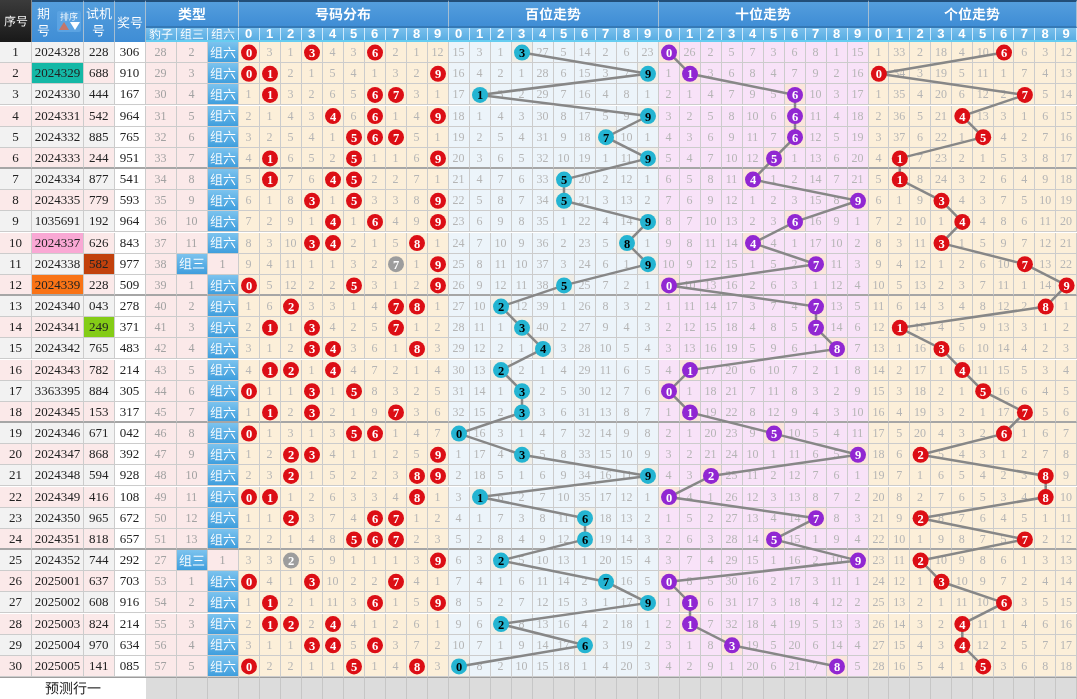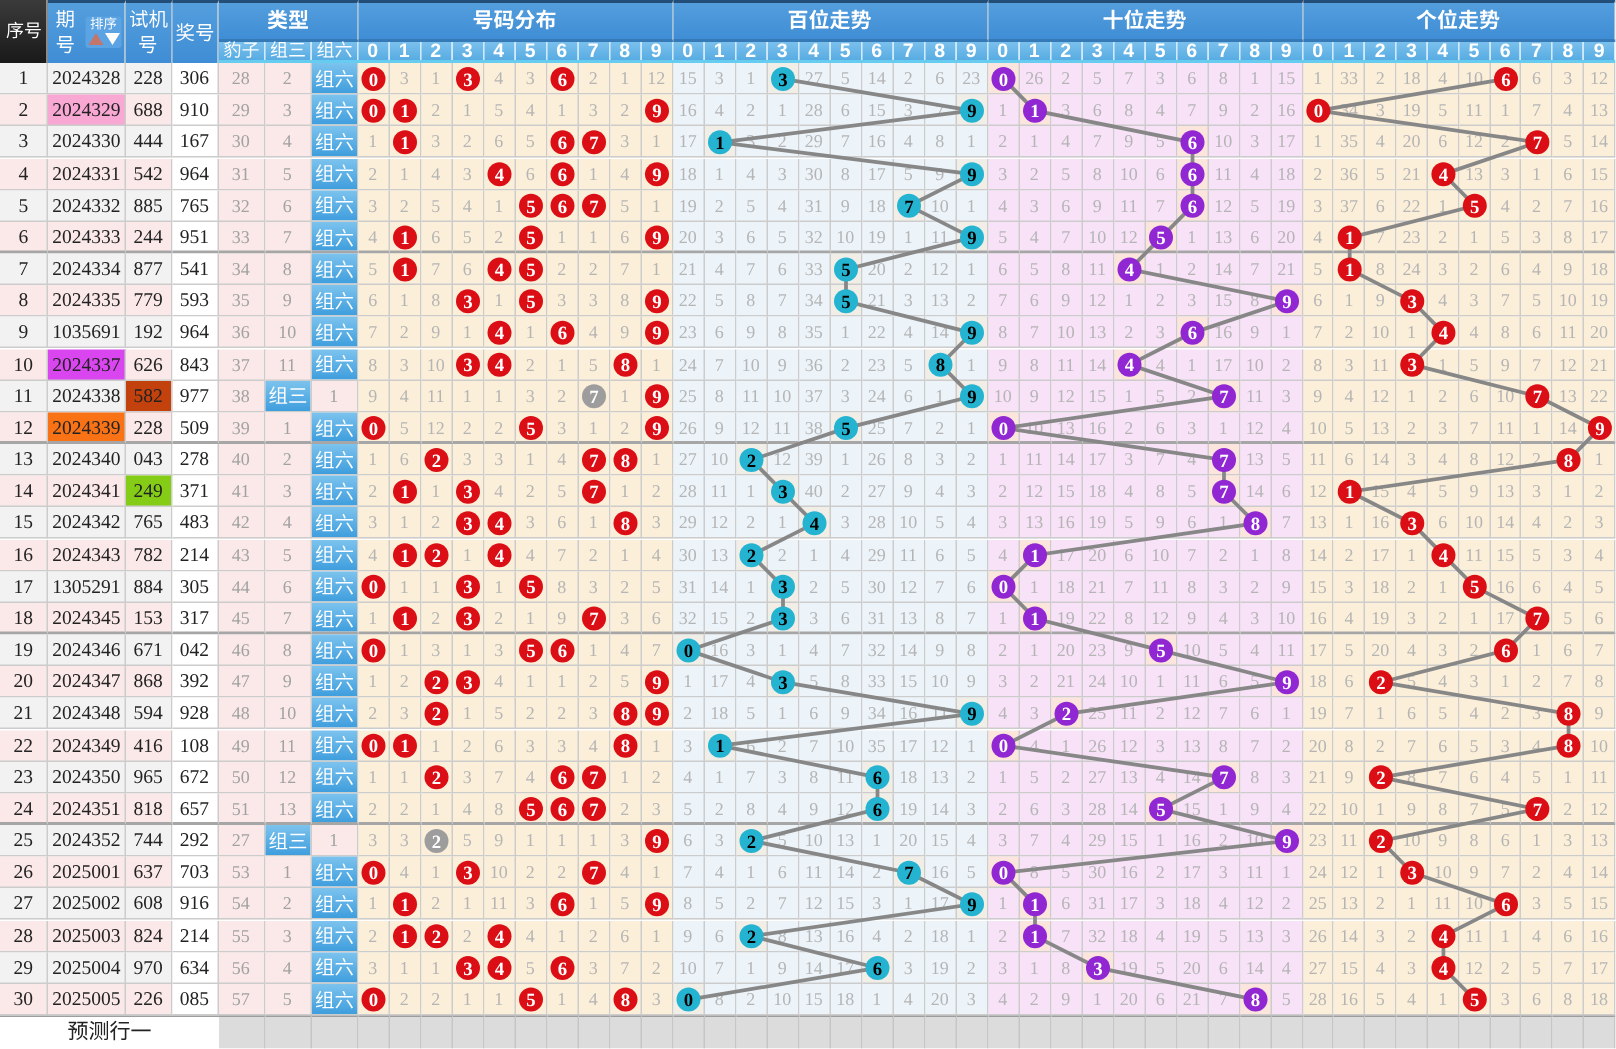--- a/index.html
+++ b/index.html
@@ -312,21 +312,21 @@
       <div class="c gg3">18</div>
       <div class="c gg4">4</div>
       <div class="c gg5">10</div>
       <div class="c gg6"></div>
       <div class="c gg7">6</div>
       <div class="c gg8">3</div>
       <div class="c gg9">12</div>
     </div>
     <div class="row" style="top:63.1667px;height:21.1667px">
       <div class="c seq" style="background:#fbe9e9">2</div>
-      <div class="c qh" style="background:#f9a8d4">2024329</div>
+      <div class="c qh" style="background:#14b8a6">2024329</div>
       <div class="c sj" style="background:#fbe9e9">688</div>
       <div class="c jh">910</div>
       <div class="c bz">29</div>
       <div class="c z3">3</div>
       <div class="c z6 t"><svg class="cj " width="26" height="13" viewBox="0 0 2000 1000">
           <use href="#c组"></use>
           <use href="#c六" x="1000"></use>
         </svg></div>
       <div class="c dd0"></div>
       <div class="c dd1"></div>
@@ -728,21 +728,21 @@
       <div class="c gg3">1</div>
       <div class="c gg4"></div>
       <div class="c gg5">4</div>
       <div class="c gg6">8</div>
       <div class="c gg7">6</div>
       <div class="c gg8">11</div>
       <div class="c gg9">20</div>
     </div>
     <div class="row" style="top:232.5px;height:21.1667px">
       <div class="c seq" style="background:#fbe9e9">10</div>
-      <div class="c qh" style="background:#d946ef">2024337</div>
+      <div class="c qh" style="background:#f9a8d4">2024337</div>
       <div class="c sj" style="background:#fbe9e9">626</div>
       <div class="c jh">843</div>
       <div class="c bz">37</div>
       <div class="c z3">11</div>
       <div class="c z6 t"><svg class="cj " width="26" height="13" viewBox="0 0 2000 1000">
           <use href="#c组"></use>
           <use href="#c六" x="1000"></use>
         </svg></div>
       <div class="c dd0">8</div>
       <div class="c dd1">3</div>
@@ -1092,21 +1092,21 @@
       <div class="c gg3">1</div>
       <div class="c gg4"></div>
       <div class="c gg5">11</div>
       <div class="c gg6">15</div>
       <div class="c gg7">5</div>
       <div class="c gg8">3</div>
       <div class="c gg9">4</div>
     </div>
     <div class="row" style="top:380.667px;height:21.1667px">
       <div class="c seq" style="background:#f2f2f2">17</div>
-      <div class="c qh" style="background:#f2f2f2">1305291</div>
+      <div class="c qh" style="background:#f2f2f2">3363395</div>
       <div class="c sj" style="background:#f2f2f2">884</div>
       <div class="c jh">305</div>
       <div class="c bz">44</div>
       <div class="c z3">6</div>
       <div class="c z6 t"><svg class="cj " width="26" height="13" viewBox="0 0 2000 1000">
           <use href="#c组"></use>
           <use href="#c六" x="1000"></use>
         </svg></div>
       <div class="c dd0"></div>
       <div class="c dd1">1</div>
@@ -1769,21 +1769,21 @@
       <div class="c gg4"></div>
       <div class="c gg5">12</div>
       <div class="c gg6">2</div>
       <div class="c gg7">5</div>
       <div class="c gg8">7</div>
       <div class="c gg9">17</div>
     </div>
     <div class="row" style="top:655.833px;height:21.1667px">
       <div class="c seq" style="background:#fbe9e9">30</div>
       <div class="c qh" style="background:#fbe9e9">2025005</div>
-      <div class="c sj" style="background:#fbe9e9">226</div>
+      <div class="c sj" style="background:#fbe9e9">141</div>
       <div class="c jh">085</div>
       <div class="c bz">57</div>
       <div class="c z3">5</div>
       <div class="c z6 t"><svg class="cj " width="26" height="13" viewBox="0 0 2000 1000">
           <use href="#c组"></use>
           <use href="#c六" x="1000"></use>
         </svg></div>
       <div class="c dd0"></div>
       <div class="c dd1">2</div>
       <div class="c dd2">2</div>

